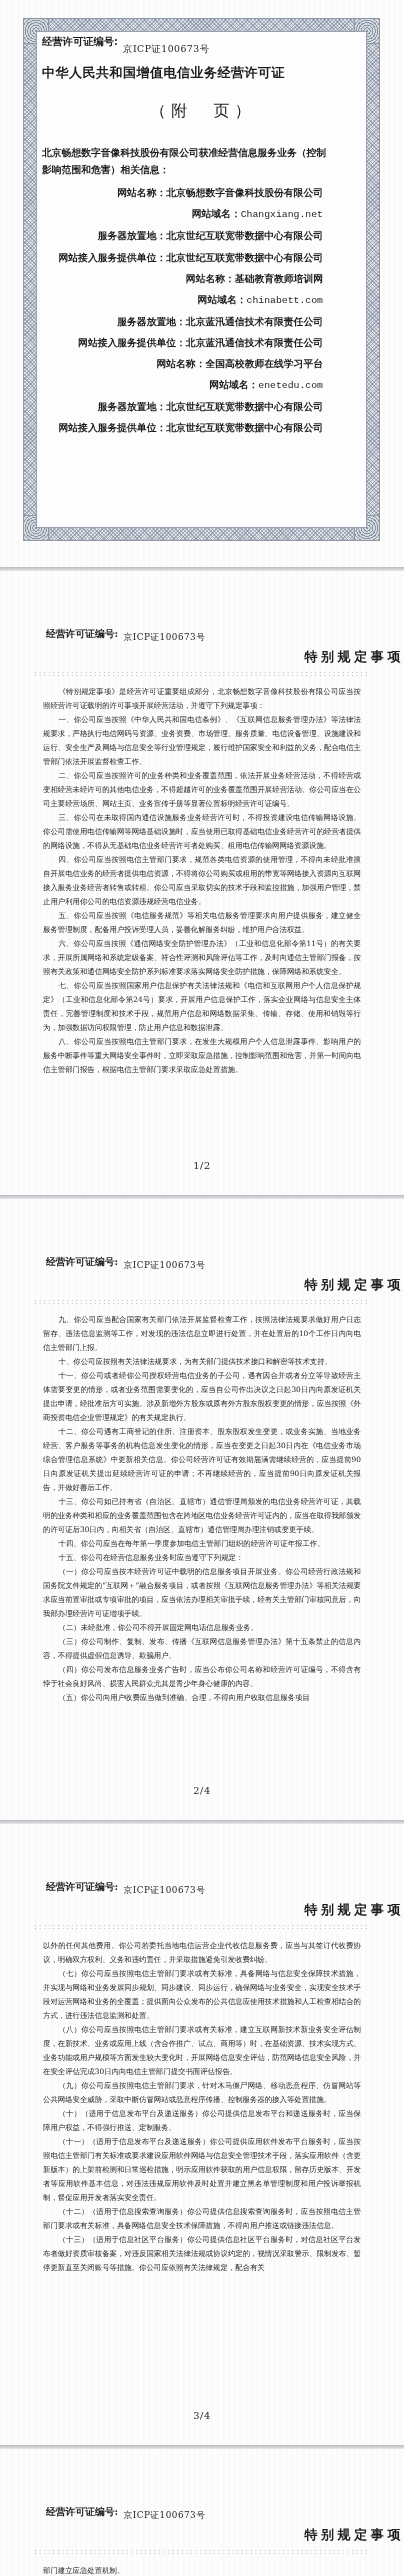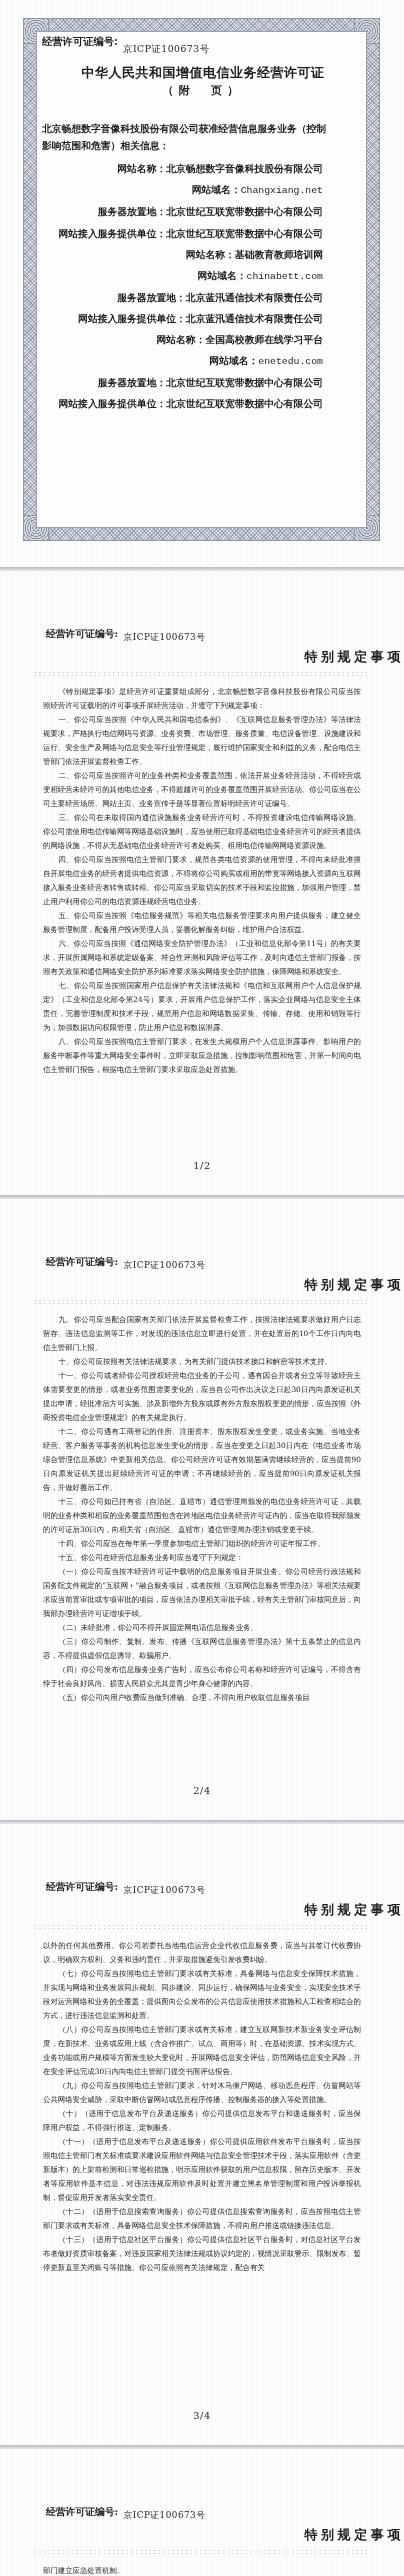--- a/index.html
+++ b/index.html
@@ -18,22 +18,22 @@
   .cert-inner{position:absolute;inset:12.4px;background:#fdfdfe;border:1px solid #98a1ad;}
   .corner{position:absolute;width:24px;height:24px;
      background:repeating-radial-gradient(circle at 50% 50%,#8b94a3 0 1px,#d4d8df 1px 2.6px);
      border:0.5px solid #8f98a6;}
   .corner.tl{left:-1px;top:-1px}.corner.tr{right:-1px;top:-1px}
   .corner.bl{left:-1px;bottom:-1px}.corner.br{right:-1px;bottom:-1px}
   .cert-content{position:absolute;left:42px;right:40px;top:35px;bottom:41px;}
   .license-row{display:flex;align-items:flex-start;}
   .license-label{font-size:10.3px;font-weight:bold;}
   .license-value{font-size:9.3px;margin:8.2px 0 0 5.2px;letter-spacing:0.5px;}
-  .cert-title{text-align:center;font-size:13px;font-weight:bold;margin-top:8.2px;letter-spacing:0.5px;}
-  .cert-subtitle{text-align:center;font-size:11px;font-weight:bold;margin-top:1px;letter-spacing:5.2px;}
+  .cert-title{font-size:13px;font-weight:bold;margin-top:8.2px;letter-spacing:0.5px;}
+  .cert-subtitle{text-align:center;font-size:16px;font-weight:normal;margin-top:19px;letter-spacing:5.2px;}
   .cert-intro{font-size:9.8px;font-weight:600;line-height:1.72;margin-top:23px;width:289px;}
   .entries{margin-top:5.2px;width:281px;}
   .entry{font-size:9.8px;font-weight:600;line-height:1.42;margin-top:7.2px;text-align:right;}
   .entry .latin{font-family:"Liberation Mono","DejaVu Sans Mono",monospace;font-weight:400;font-size:9.8px;}
   
   .prov{padding-top:57px;}
   #p2{height:567px;}#p3{height:564px;}#p4{height:564px;}#p5{height:579px;}
   .prov .license-row{margin-left:46px;}
   .prov .license-label{font-size:9.8px;}
   .prov .license-value{font-size:8.8px;margin-top:3.6px;}

